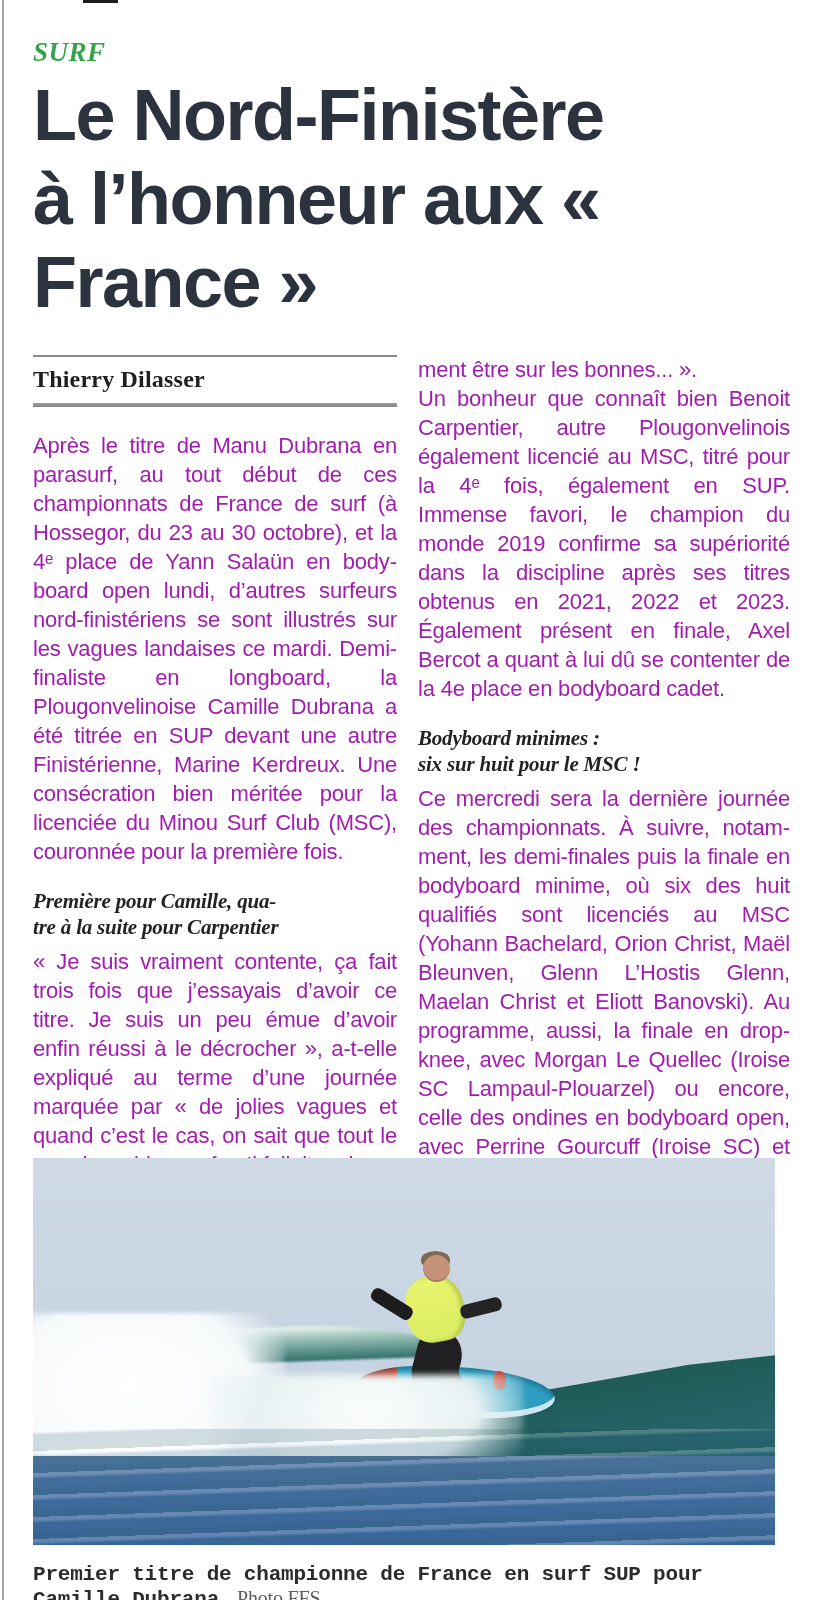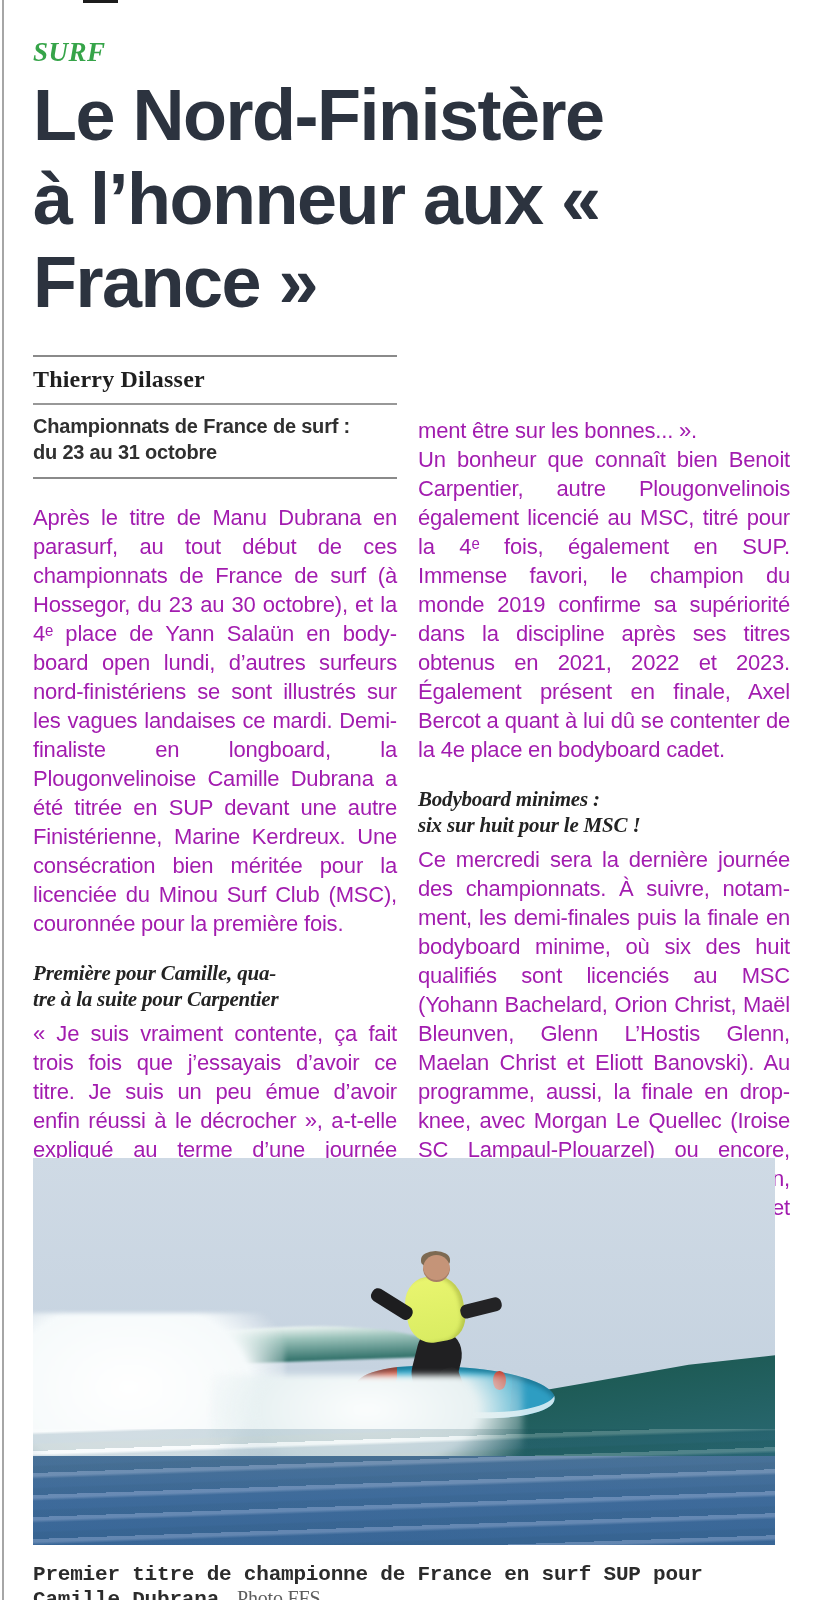--- a/index.html
+++ b/index.html
@@ -17,21 +17,21 @@
   .kicker {
     font-family:"Liberation Serif", serif; font-style:italic; font-weight:bold;
     font-size:27px; color:#36a449; letter-spacing:0.5px;
   }
   .headline {
     margin-top:6px; white-space:pre-line;
     font-size:72px; line-height:1.16; font-weight:bold;
     letter-spacing:-1.5px; color:#2c333f;
   }
 
-  .columns { display:flex; margin-top:30px;align-items:flex-end; }
+  .columns { display:flex; margin-top:30px; }
   .col-left  { width:364px; margin-right:21px; }
   .col-right { width:372px; }
 
   .rule-heavy { border:0; height:2px; background:#8a8a8a; }
   .rule-light { border:0; height:2px; background:#989898; }
 
   .byline {
     font-family:"Liberation Serif", serif; font-weight:bold;
     font-size:24px; color:#1f1f1f; padding:9px 0 10px 0; letter-spacing:0.2px;
   }
@@ -139,22 +139,20 @@
 
     <h1 class="headline">Le Nord-Finistère
 à l’honneur aux « France »</h1>
 
     <div class="columns">
 
       <div class="col-left">
         <hr class="rule-heavy">
         <div class="byline">Thierry Dilasser</div>
         <hr class="rule-light">
-        <div class="standfirst">Championnats de France de surf :
-du 23 au 31 octobre</div>
         <hr class="rule-heavy">
 
         <p class="body-par first-par">Après le titre de Manu Dubrana en parasurf, au tout début de ces championnats de France de surf (à Hossegor, du 23 au 30 octobre), et la 4ᵉ place de Yann Salaün en body­board open lundi, d’autres surfeurs nord-finistériens se sont illustrés sur les vagues landaises ce mardi. Demi-finaliste en longboard, la Plougonvelinoise Camille Dubrana a été titrée en SUP devant une autre Finistérienne, Marine Kerdreux. Une consécration bien méritée pour la licenciée du Minou Surf Club (MSC), couronnée pour la première fois.</p>
 
         <h2 class="subhead">Première pour Camille, qua-
 tre à la suite pour Carpentier</h2>
 
         <p class="body-par">« Je suis vraiment contente, ça fait trois fois que j’essayais d’avoir ce titre. Je suis un peu émue d’avoir enfin réussi à le décrocher », a-t-elle expliqué au terme d’une journée marquée par « de jolies vagues et quand c’est le cas, on sait que tout le monde va bien surfer. Il fallait vrai-</p>
       </div>
 

